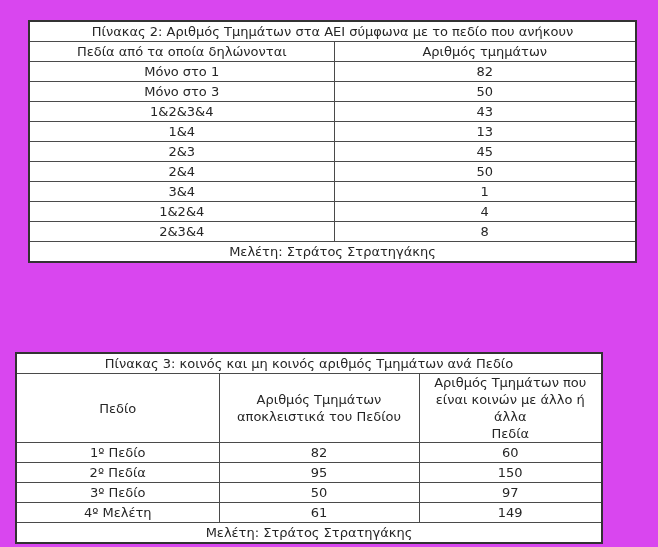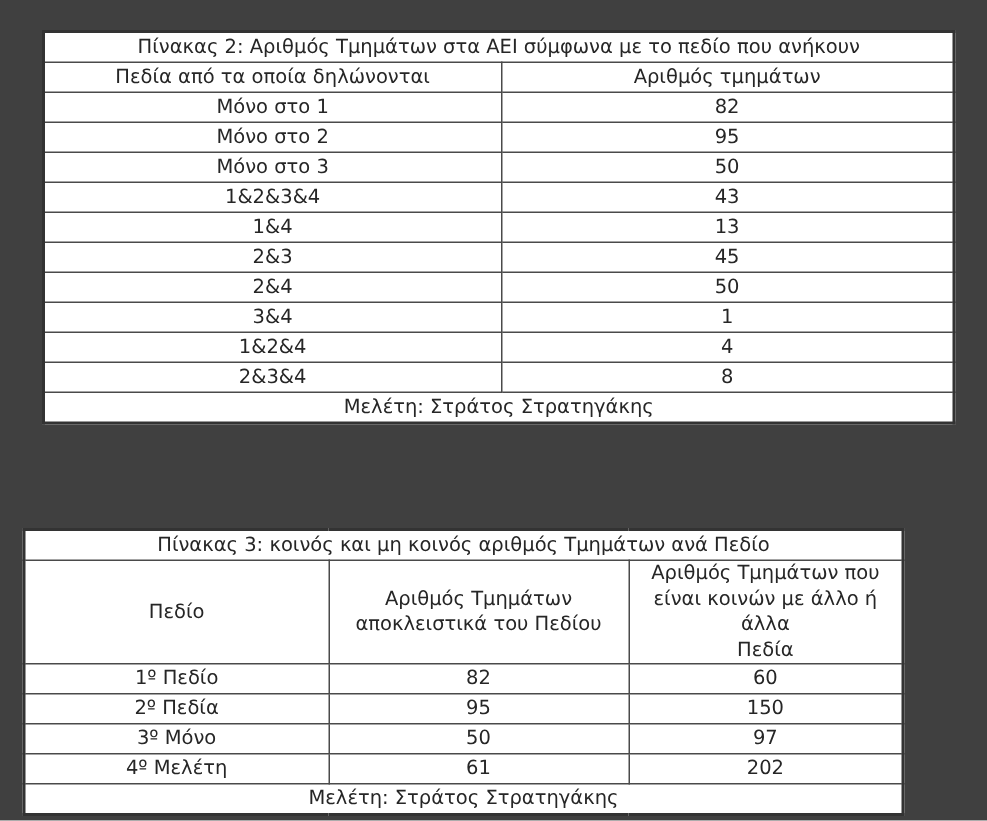--- a/index.html
+++ b/index.html
@@ -8,21 +8,21 @@
     width: 658px;
     height: 547px;
     background: #ffffff;
     overflow: hidden;
     font-family: "DejaVu Sans", "Liberation Sans", sans-serif;
   }
   .page {
     position: relative;
     width: 658px;
     height: 547px;
-    background: #404040;
+    background: #d946ef;
   }
   table.t {
     position: absolute;
     border-collapse: collapse;
     table-layout: fixed;
     background: #ffffff;
     border: 2px solid #333333;
   }
   table.t td {
     border: 1px solid #4a4a4a;
@@ -59,24 +59,20 @@
       <tr>
         <td colspan="2" class="title">Πίνακας 2: Αριθμός Τμημάτων στα ΑΕΙ σύμφωνα με το πεδίο που ανήκουν</td>
       </tr>
       <tr>
         <td>Πεδία από τα οποία δηλώνονται</td>
         <td>Αριθμός τμημάτων</td>
       </tr>
       <tr>
         <td>Μόνο στο 1</td>
         <td>82</td>
-      </tr>
-      <tr>
-        <td>Μόνο στο 2</td>
-        <td>95</td>
       </tr>
       <tr>
         <td>Μόνο στο 3</td>
         <td>50</td>
       </tr>
       <tr>
         <td>1&amp;2&amp;3&amp;4</td>
         <td>43</td>
       </tr>
       <tr>
@@ -131,28 +127,28 @@
         <td>1º Πεδίο</td>
         <td>82</td>
         <td>60</td>
       </tr>
       <tr>
         <td>2º Πεδία</td>
         <td>95</td>
         <td>150</td>
       </tr>
       <tr>
-        <td>3º Μόνο</td>
+        <td>3º Πεδίο</td>
         <td>50</td>
         <td>97</td>
       </tr>
       <tr>
         <td>4º Μελέτη</td>
         <td>61</td>
-        <td>202</td>
+        <td>149</td>
       </tr>
       <tr>
         <td colspan="3" class="footer">Μελέτη: Στράτος Στρατηγάκης</td>
       </tr>
     </tbody>
   </table>
 
 </div>
 
 </body></html>

